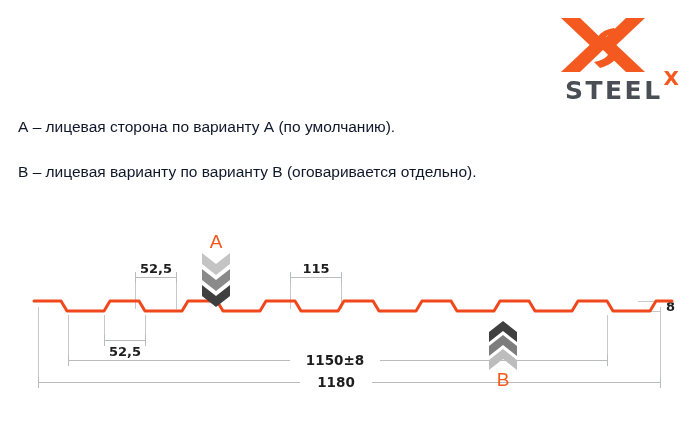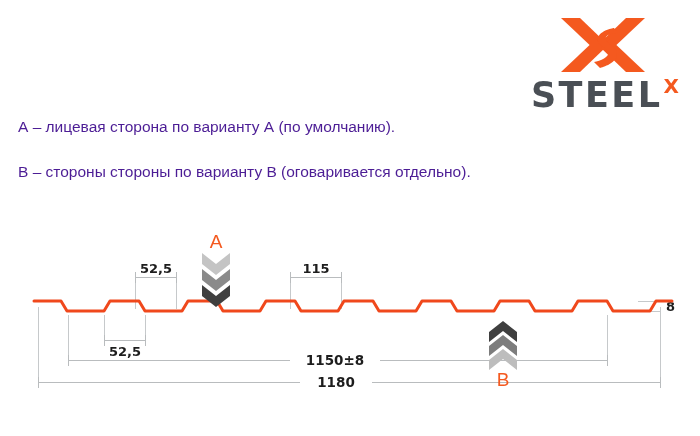--- a/index.html
+++ b/index.html
@@ -34,42 +34,42 @@
     position: absolute;
     right: 6px;
     bottom: 0;
     height: 34px;
     display: flex;
     align-items: baseline;
     justify-content: flex-end;
   }
   #wordmark-steel {
     font-family: "DejaVu Sans", sans-serif;
-    font-size: 35px;
+    font-size: 25px;
     font-weight: bold;
     letter-spacing: 2.5px;
     color: #4a4f55;
     line-height: 1;
   }
   #wordmark-x {
     font-family: "DejaVu Sans", sans-serif;
     font-size: 20px;
     font-weight: bold;
     color: #f4591f;
     line-height: 1;
     position: relative;
     top: -14px;
     left: 1px;
   }
 
   
   .legend-line {
     position: absolute;
     left: 18px;
-    color: #4c1d95;
+    color: #0f172a;
     font-size: 15.5px;
     font-family: "Liberation Sans", sans-serif;
     white-space: nowrap;
   }
   #legend-a { top: 118px; }
   #legend-b { top: 163px; }
 
   
   #drawing {
     position: absolute;
@@ -120,21 +120,21 @@
   </div>
 
   <div id="wordmark">
     <span id="wordmark-steel">STEEL</span>
     <span id="wordmark-x">X</span>
   </div>
 
 </div>
 
 <div id="legend-a" class="legend-line">А – лицевая сторона по варианту А (по умолчанию).</div>
-<div id="legend-b" class="legend-line">В – стороны стороны по варианту В (оговаривается отдельно).</div>
+<div id="legend-b" class="legend-line">В – лицевая варианту по варианту В (оговаривается отдельно).</div>
 
 <div id="drawing">
   <svg width="700" height="221" viewBox="0 0 700 221" aria-hidden="true">
 
     <g stroke="#c6c9cb" stroke-width="1" fill="none" shape-rendering="crispEdges">
 
       <line x1="38.5" y1="92" x2="38.5" y2="168"></line>
 
       <line x1="68.5" y1="100" x2="68.5" y2="146"></line>
 

